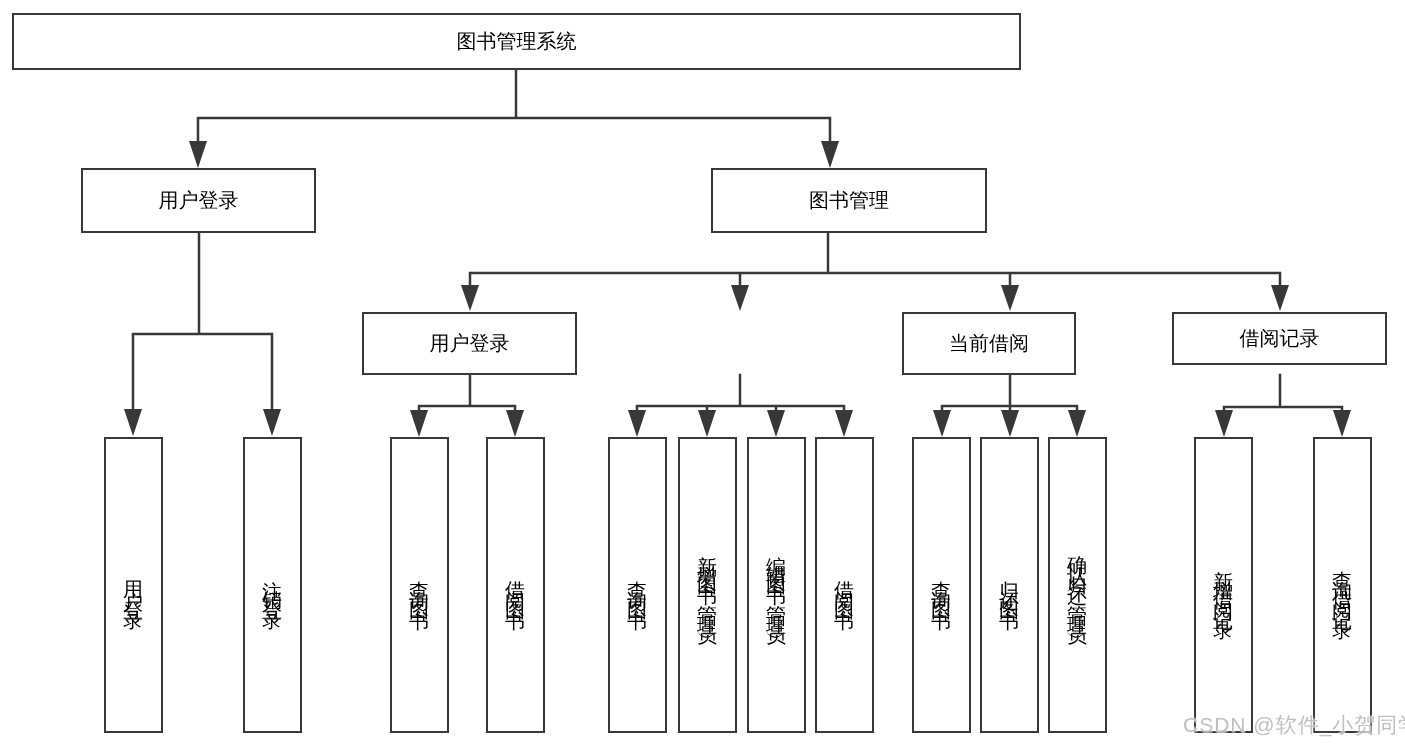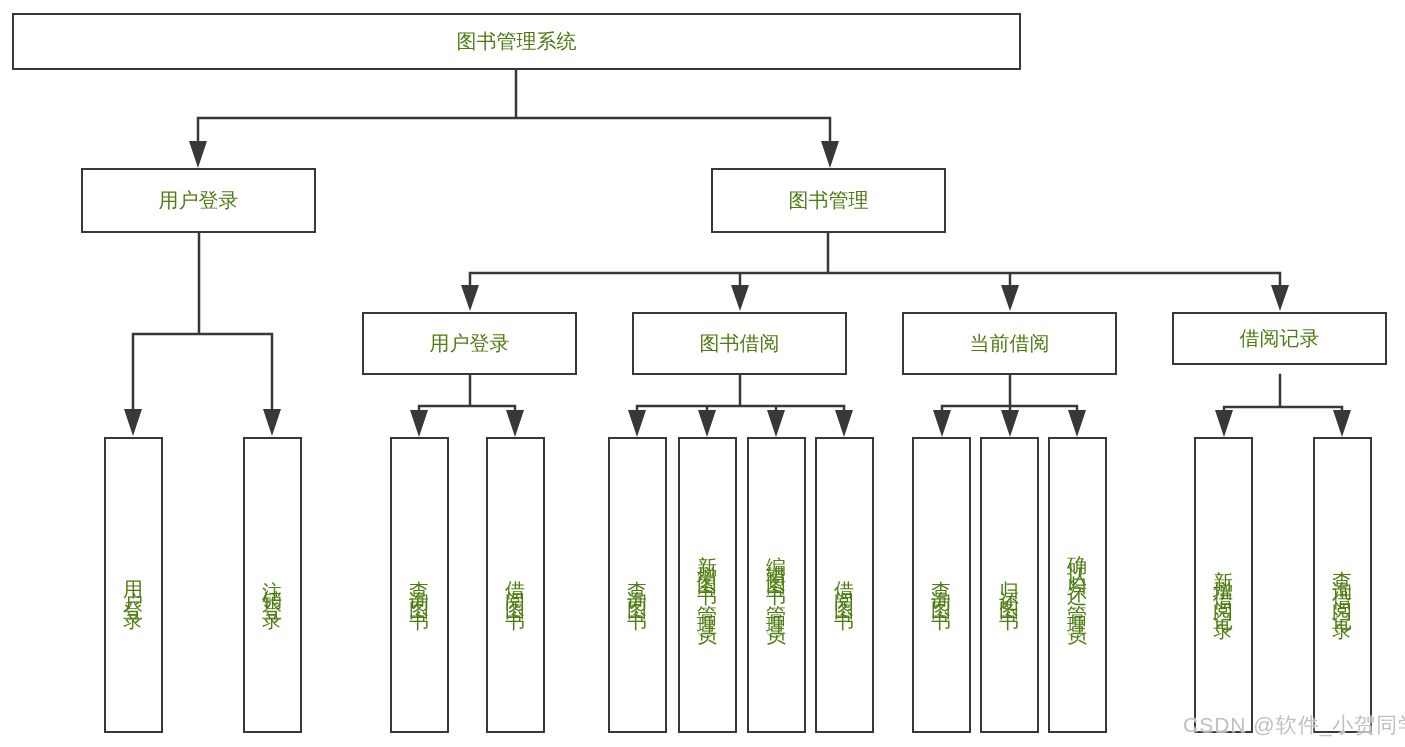--- a/index.html
+++ b/index.html
@@ -19,21 +19,21 @@
     position: absolute;
     left: 0; top: 0;
     width: 1405px;
     height: 747px;
   }
   .node {
     position: absolute;
     box-sizing: border-box;
     border: 2px solid #383838;
     background: #ffffff;
-    color: #4d7c0f;
+    color: #000000;
     display: flex;
     align-items: center;
     justify-content: center;
     font-size: 20px;
     text-align: center;
     white-space: nowrap;
   }
   .leaf {
     writing-mode: vertical-rl;
     text-orientation: mixed;
@@ -94,25 +94,24 @@
       <polygon points="1001,410 1019,410 1010,437"></polygon>
       <polygon points="1068,410 1086,410 1077,437"></polygon>
       <polygon points="1215,410 1233,410 1224,437"></polygon>
       <polygon points="1333,410 1351,410 1342,437"></polygon>
     </g>
   </svg>
 
   <div class="node" style="left:12px; top:13px; width:1009px; height:57px;">图书管理系统</div>
 
   <div class="node" style="left:81px; top:168px; width:235px; height:65px;">用户登录</div>
-  <div class="node" style="left:711px; top:168px; width:235px; height:65px;">图书管理</div>
+  <div class="node" style="left:711px; top:168px; width:276px; height:65px;">图书管理</div>
 
   <div class="node" style="left:362px; top:312px; width:215px; height:63px;">用户登录</div>
-  <div class="node" style="left:632px; top:312px; width:215px; height:63px;">图书借阅</div>
-  <div class="node" style="left:902px; top:312px; width:215px; height:63px;">当前借阅</div>
+  <div class="node" style="left:902px; top:312px; width:174px; height:63px;">当前借阅</div>
   <div class="node" style="left:1172px; top:312px; width:215px; height:53px;">借阅记录</div>
 
   <div class="node leaf" style="left:104px; top:437px; width:59px; height:296px;">用户登录</div>
   <div class="node leaf" style="left:243px; top:437px; width:59px; height:296px;">注销登录</div>
 
   <div class="node leaf" style="left:390px; top:437px; width:59px; height:296px;">查询图书</div>
   <div class="node leaf" style="left:486px; top:437px; width:59px; height:296px;">借阅图书</div>
 
   <div class="node leaf" style="left:608px; top:437px; width:59px; height:296px;">查询图书</div>
   <div class="node leaf" style="left:678px; top:437px; width:59px; height:296px;">新增图书（管理员）</div>

